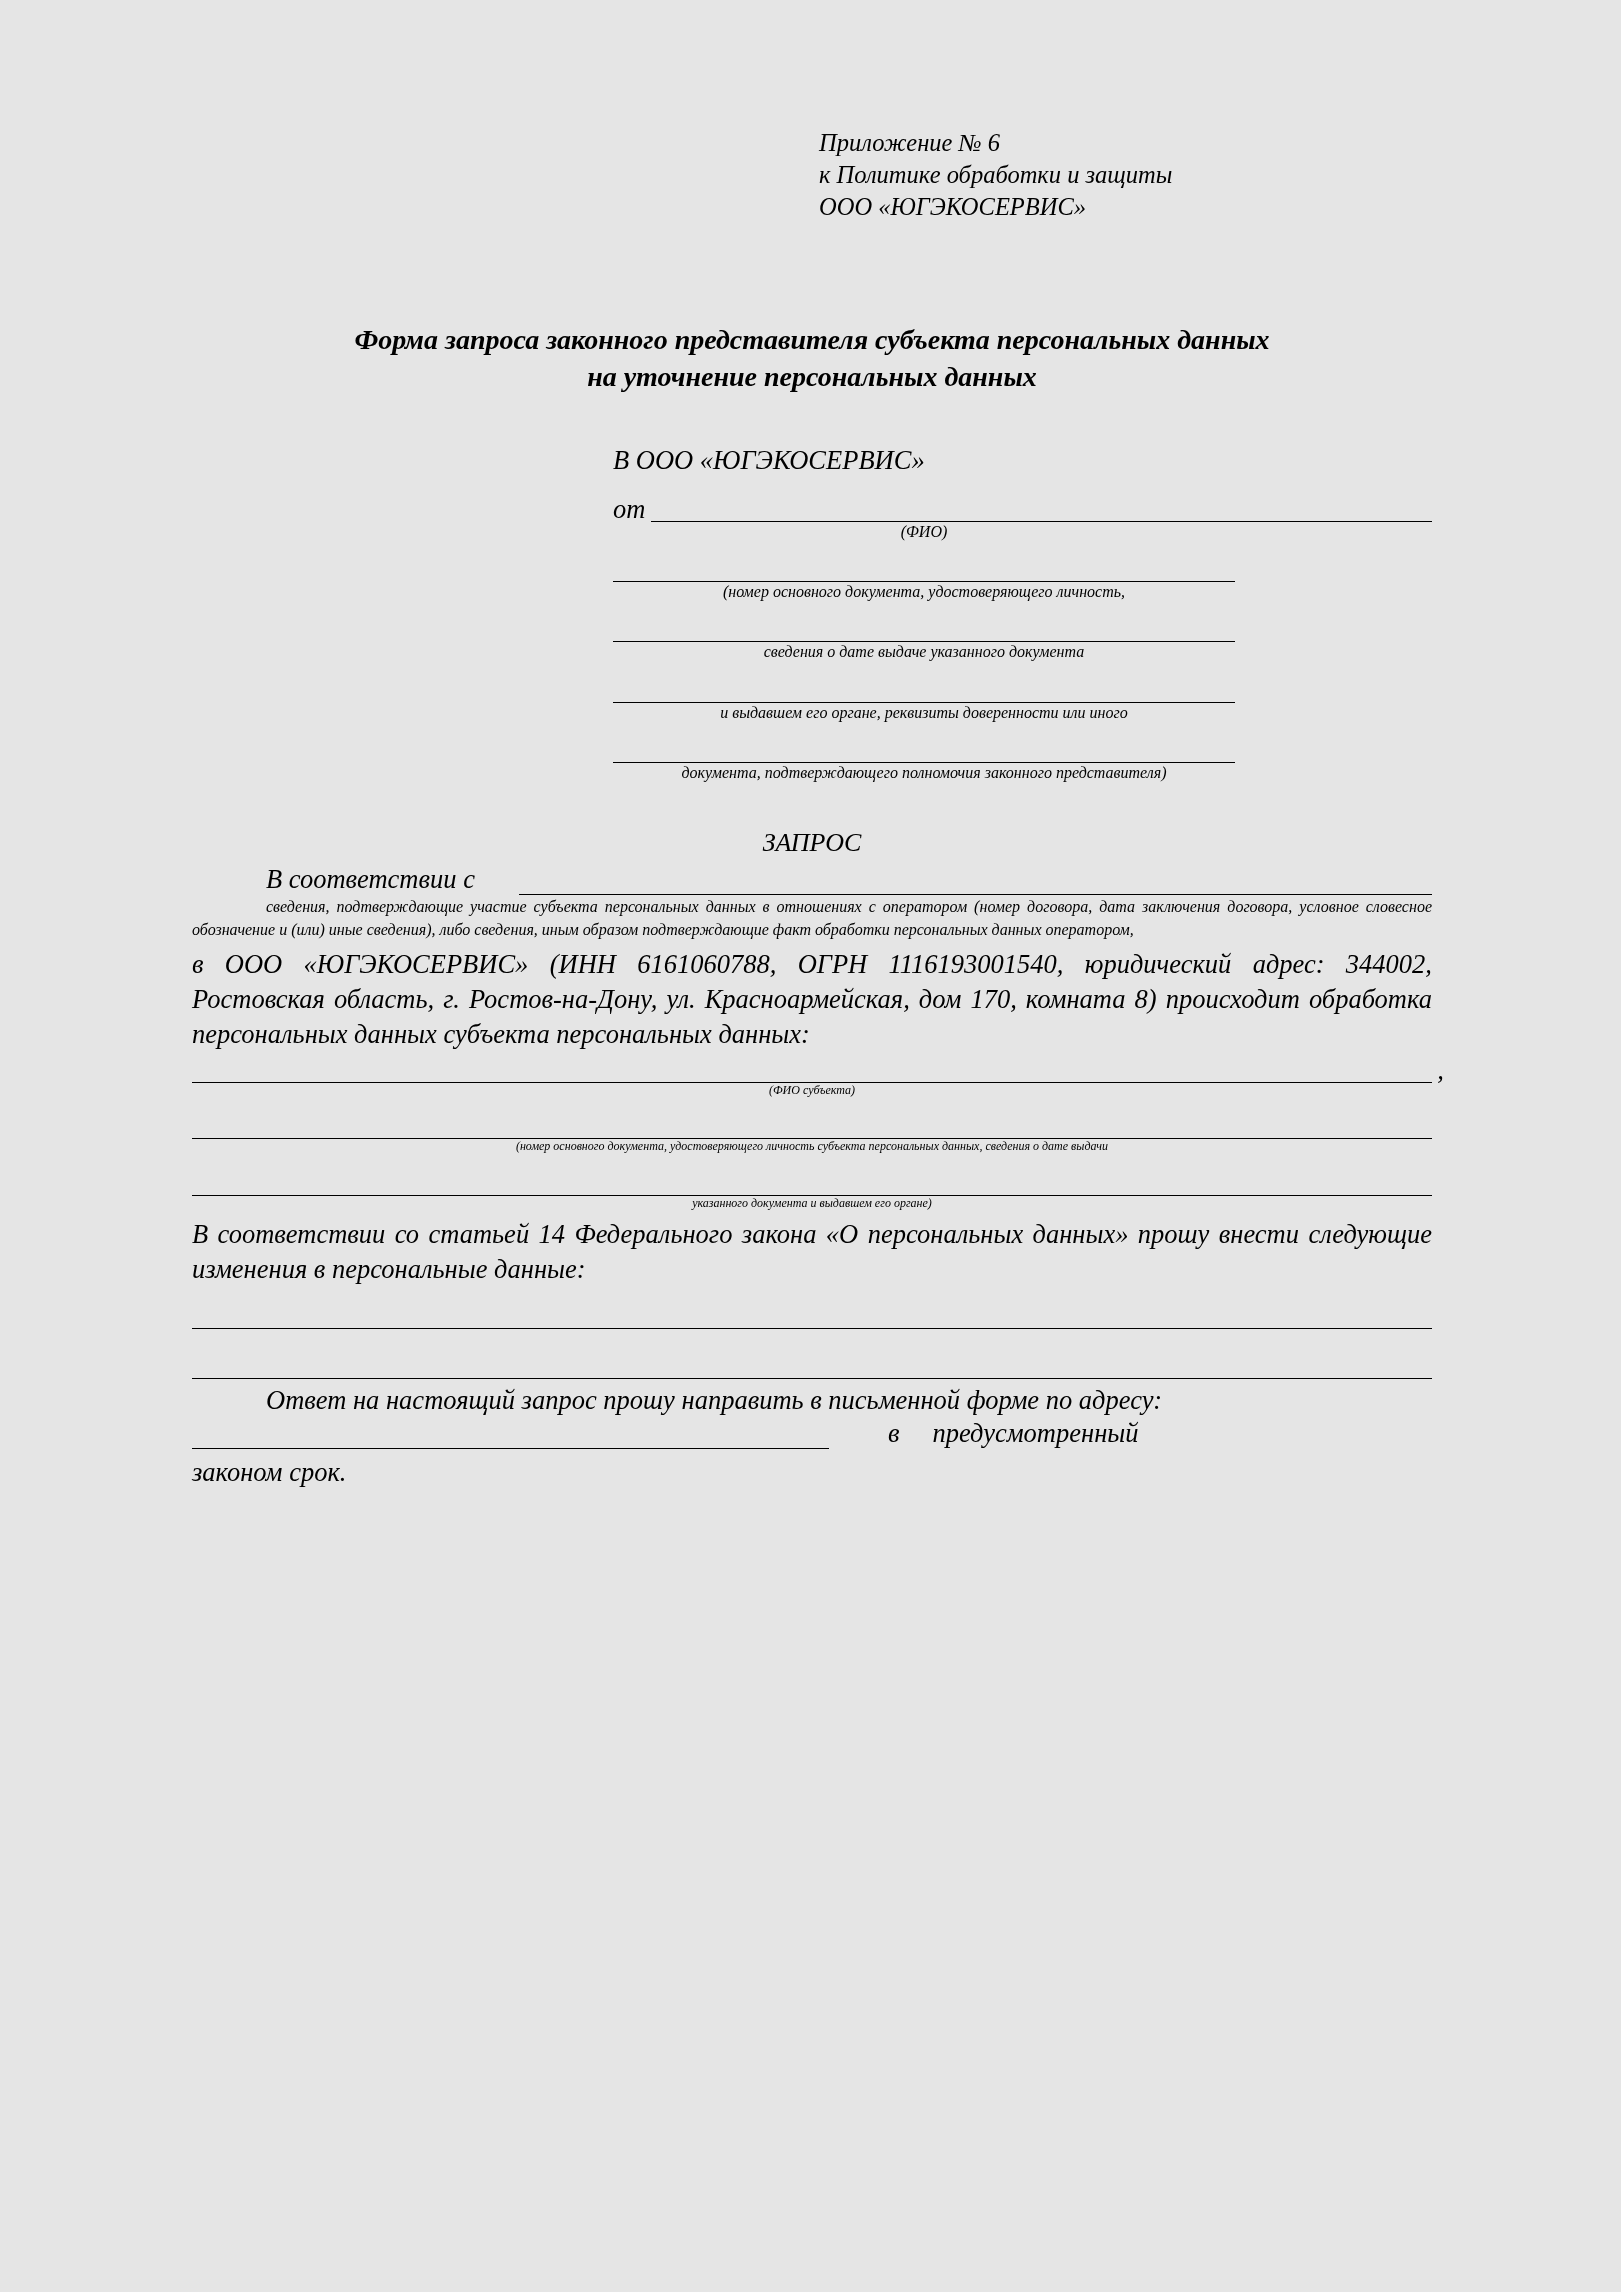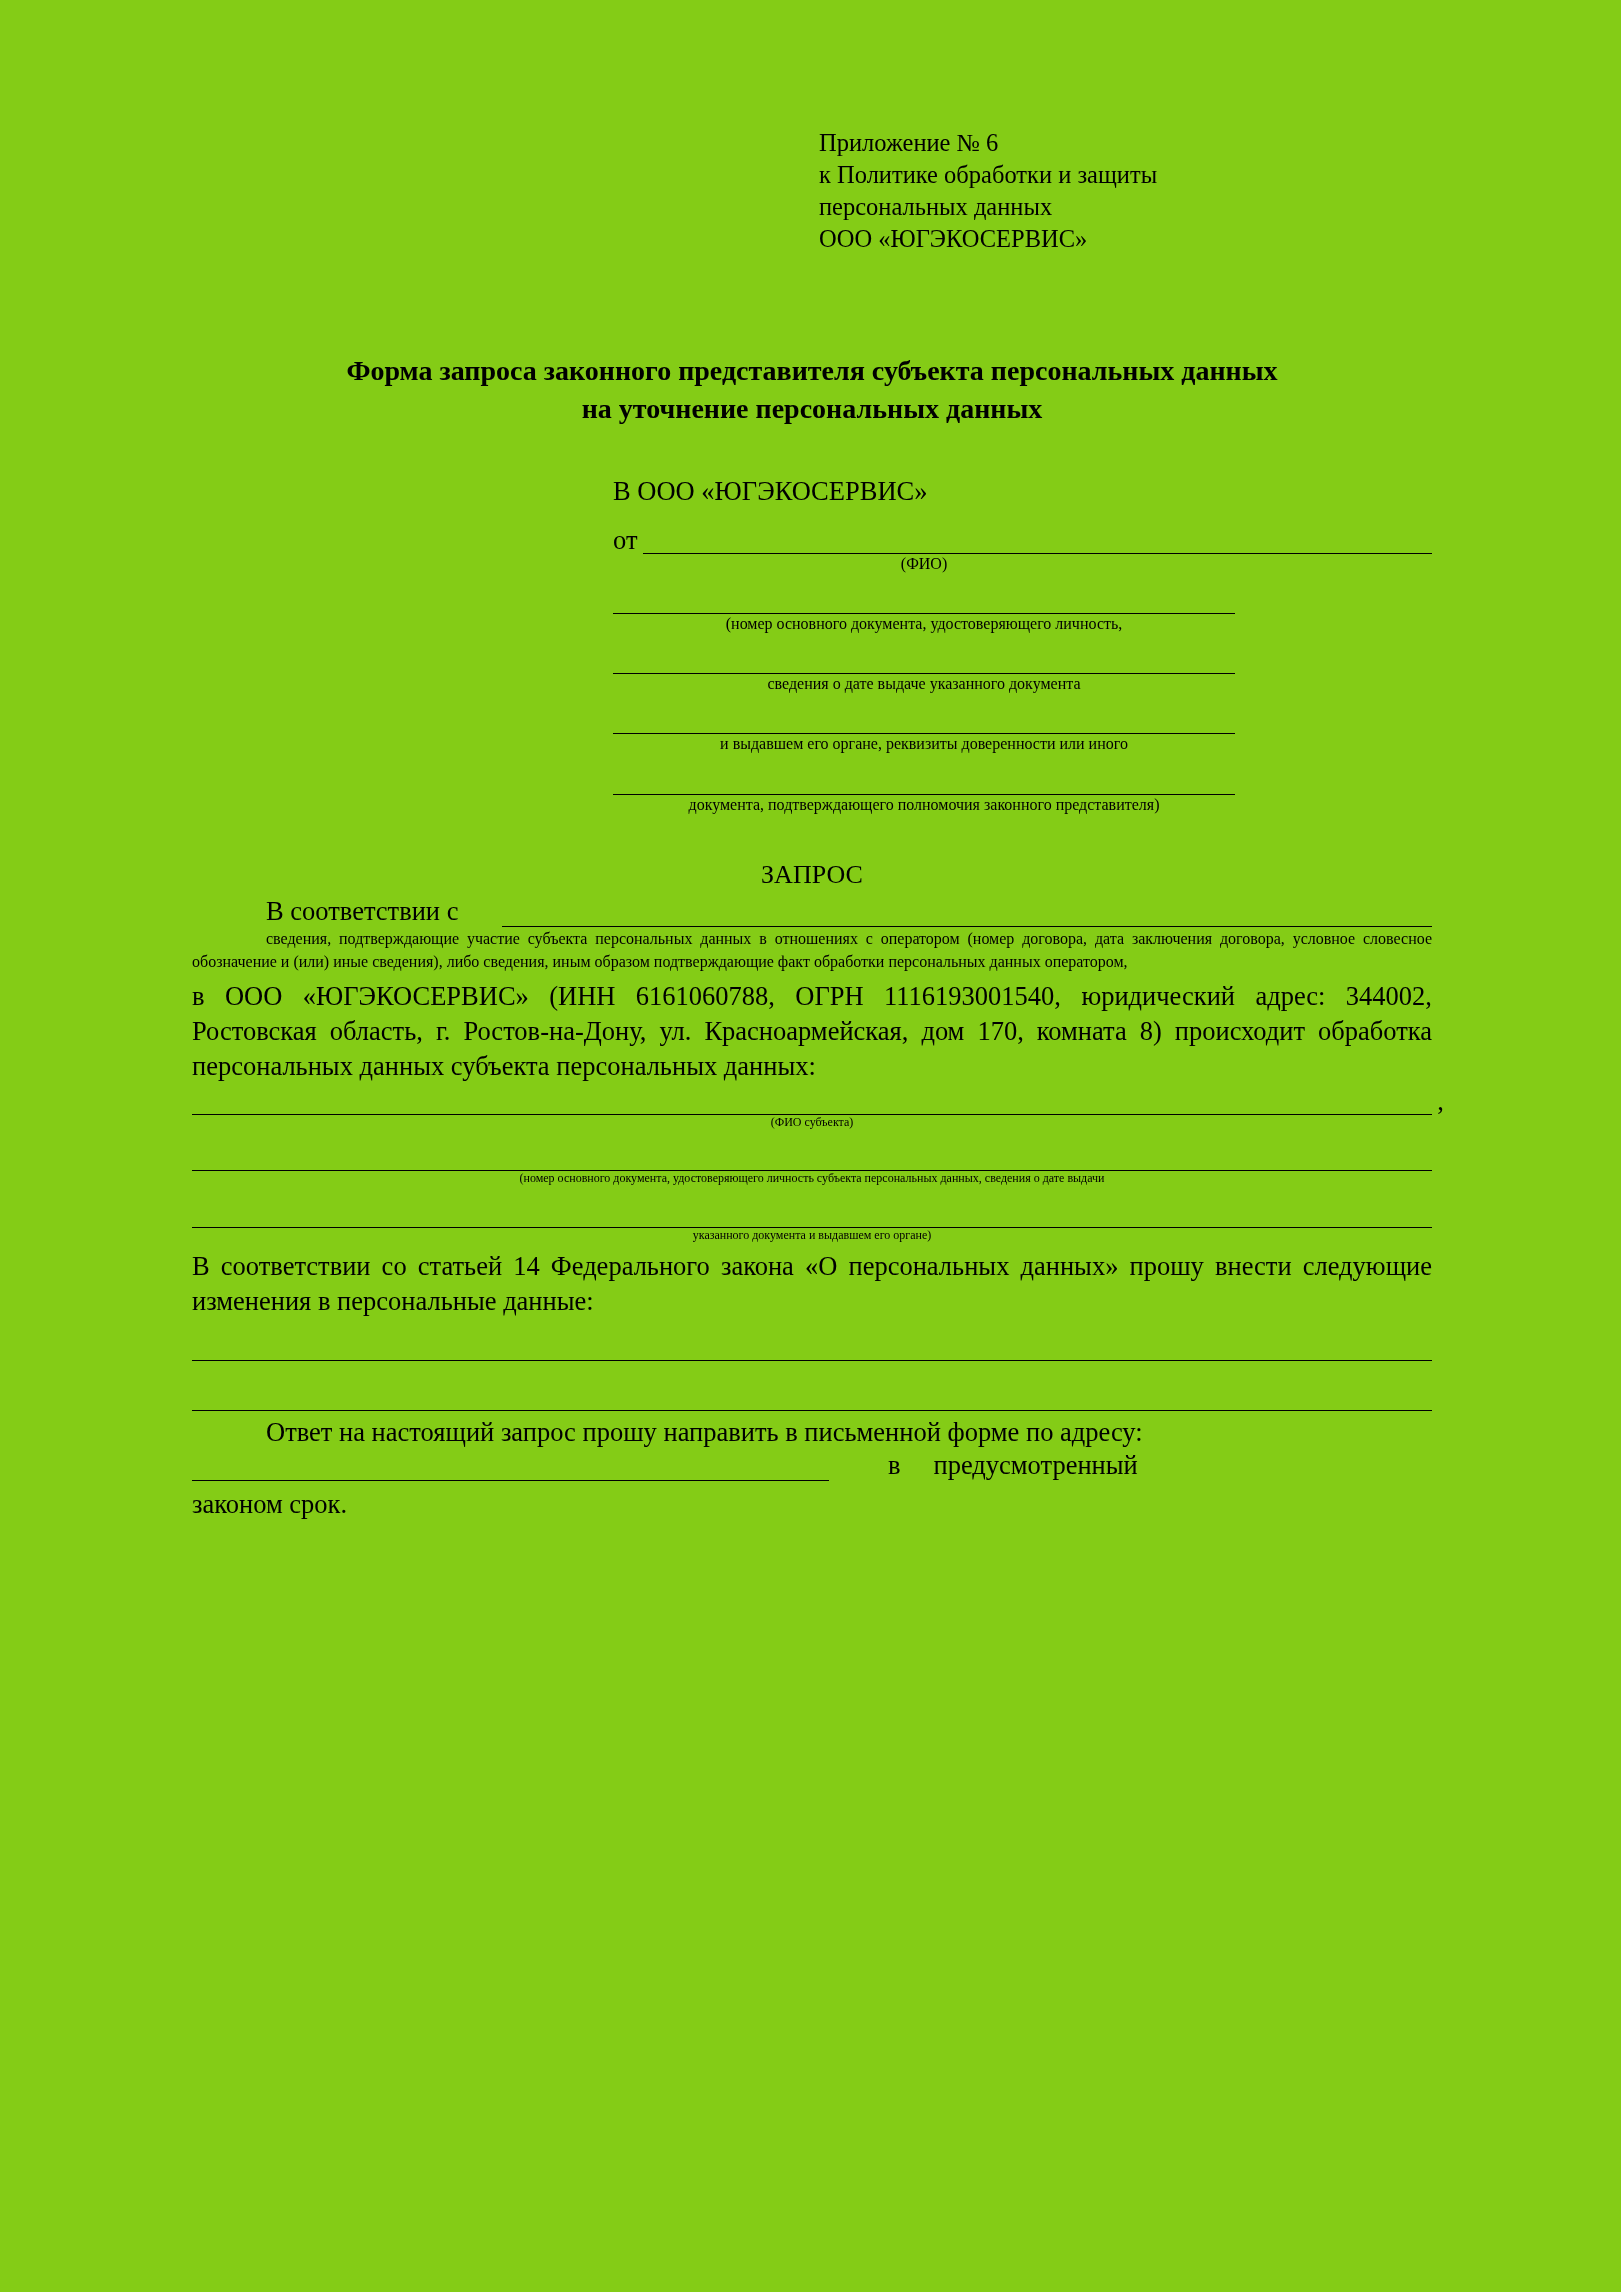--- a/index.html
+++ b/index.html
@@ -9,24 +9,25 @@
   }
   body {
     font-family: "Liberation Serif", serif;
     color: #000000;
   }
   .page {
     position: relative;
     width: 1621px;
     height: 2293px;
     margin: 0 auto;
-    background: #84cc16;
+    background: #e5e5e5;
     box-sizing: border-box;
     padding: 0;
     overflow: hidden;
+    font-style: italic;
   }
   .content {
     position: absolute;
     left: 192px;
     top: 127px;
     width: 1240px;
   }
 
   
   .header-block {
@@ -192,21 +193,20 @@
 </style>
 </head>
 <body>
 
 <div class="page">
   <div class="content">
 
     <div class="header-block">
       <div>Приложение № 6</div>
       <div>к Политике обработки и защиты</div>
-      <div>персональных данных</div>
       <div>ООО «ЮГЭКОСЕРВИС»</div>
     </div>
 
     <div class="doc-title">
       <span>Форма запроса законного представителя субъекта персональных данных</span>
       <span class="l2">на уточнение персональных данных</span>
     </div>
 
     <div class="addressee">
       <div class="to-line">В ООО «ЮГЭКОСЕРВИС»</div>

